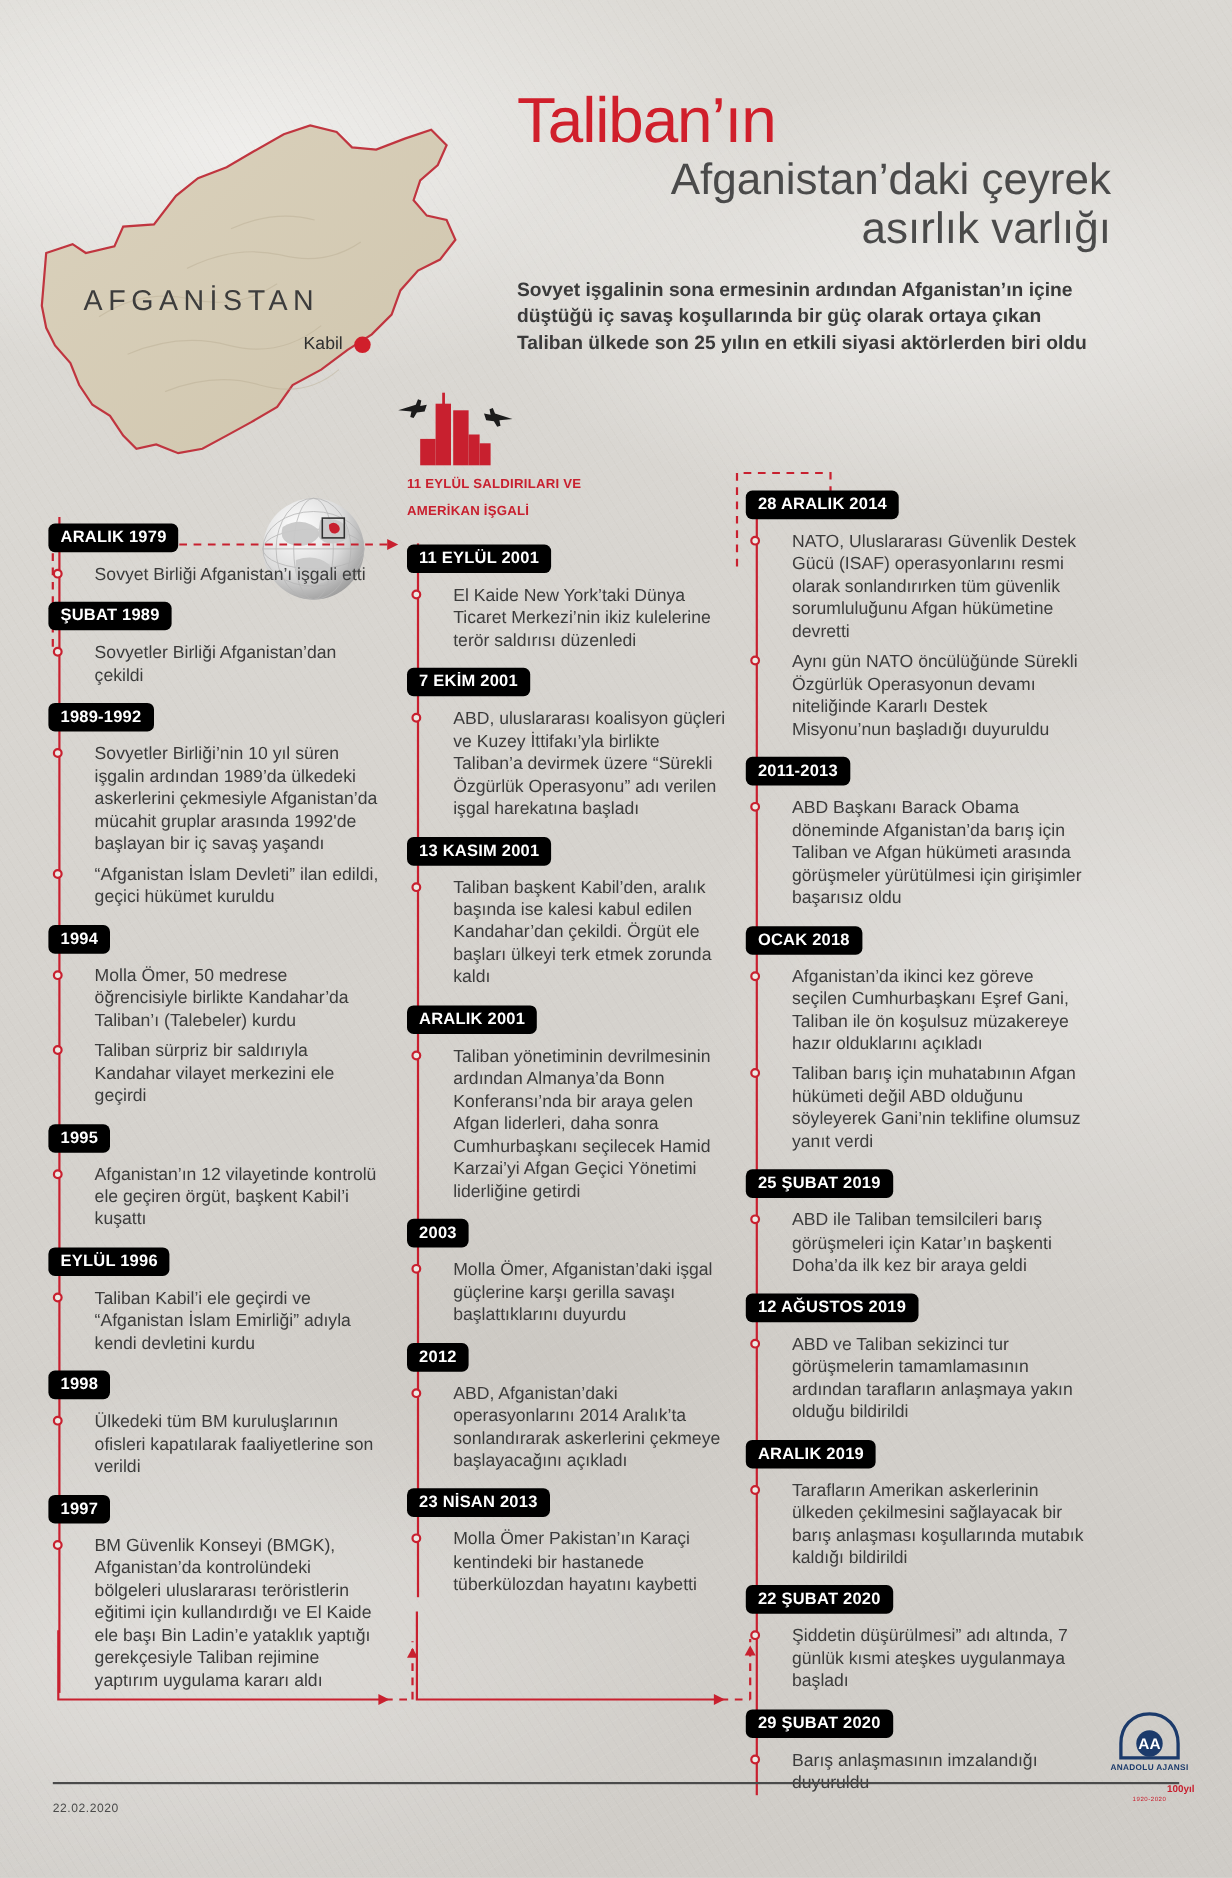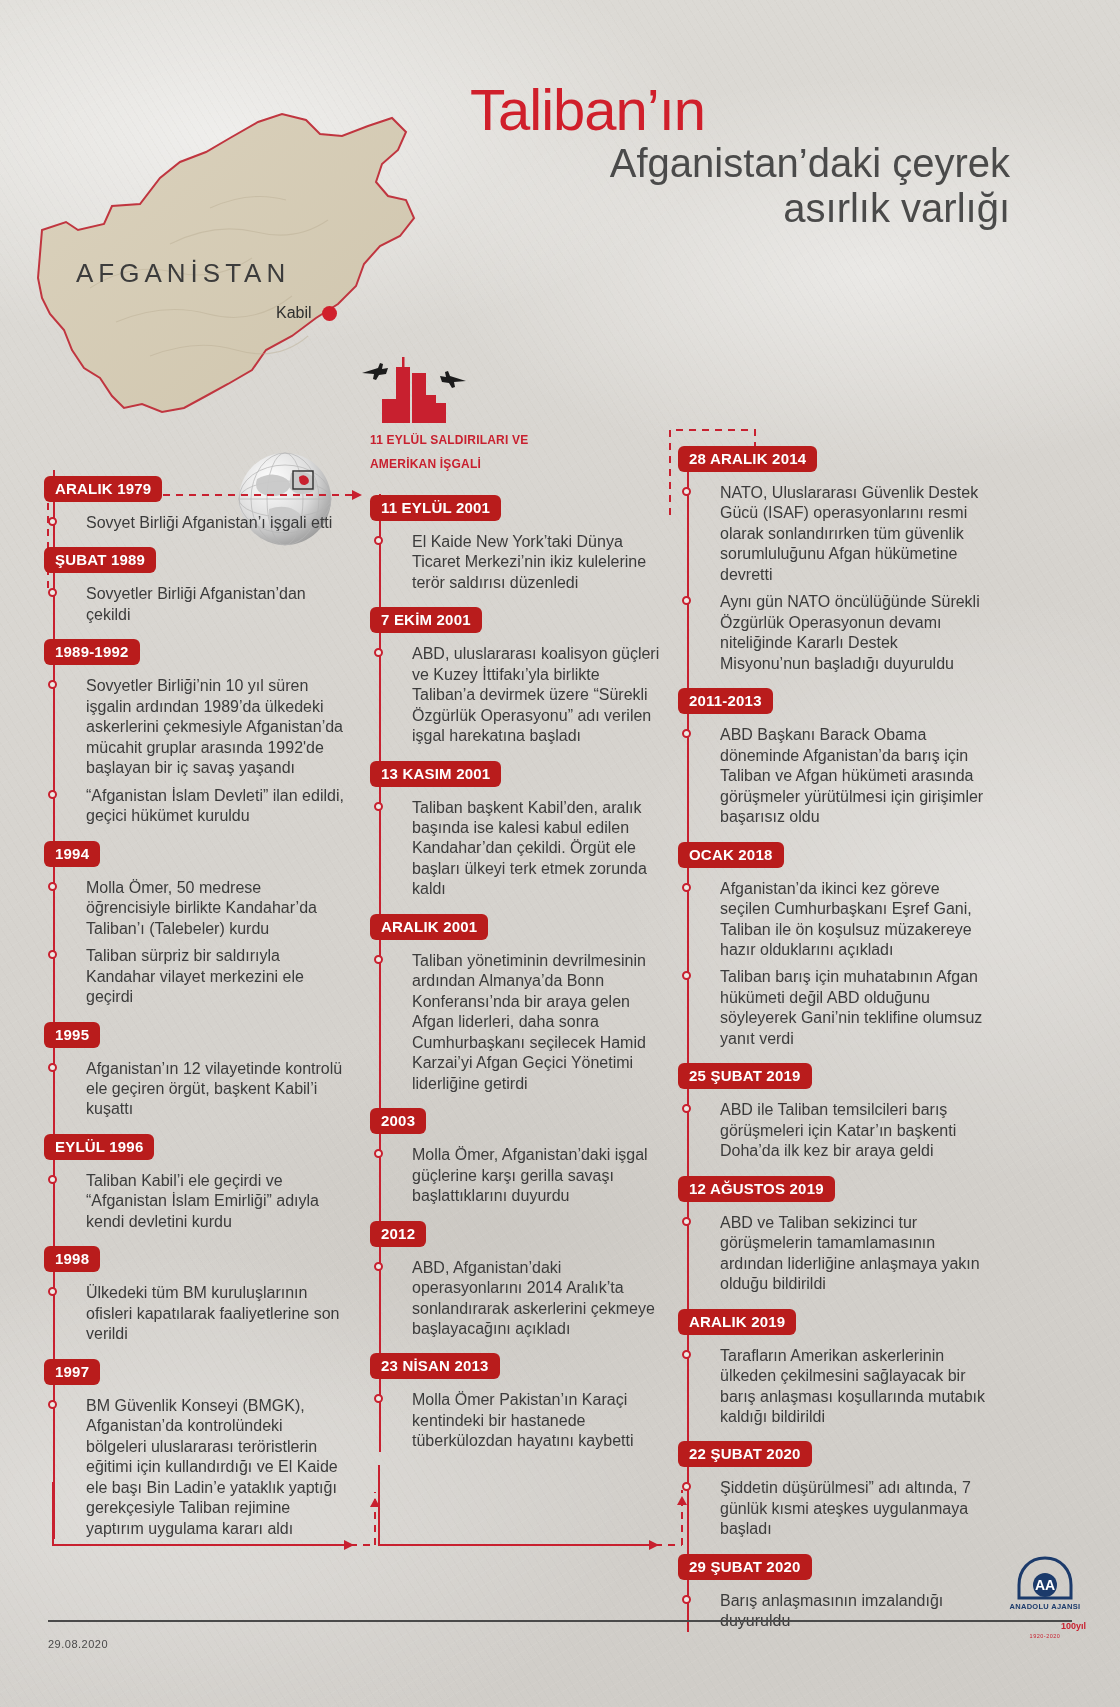--- a/index.html
+++ b/index.html
@@ -71,21 +71,21 @@
 
   .col-inner{position:relative;padding-left:26px;}
   .spine{
     position:absolute;left:9px;top:8px;bottom:0;width:2px;background:#c8202f;
   }
   .section-head{
     font-size:12px;font-weight:bold;color:#c8202f;line-height:1.45;
     margin:0 0 7px -26px;letter-spacing:.2px;text-transform:uppercase;
   }
   .date-chip{
-    display:inline-block;background:#b91c1c;color:#fff;font-weight:bold;
+    display:inline-block;background:#000000;color:#fff;font-weight:bold;
     font-size:15px;padding:4px 11px 5px 11px;border-radius:6px;
     margin:14px 0 4px -26px;letter-spacing:.2px;position:relative;z-index:2;
   }
   .col-inner > .date-chip:first-of-type{margin-top:0;}
   .bullet{
     position:relative;margin:7px 0 0 0;padding-left:16px;
     font-size:16px;color:#3b3b3b;line-height:1.28;
   }
   .bullet:before{
     content:"";position:absolute;left:-22px;top:4px;
@@ -168,20 +168,21 @@
       </g>
       <rect x="58" y="22" width="20" height="18" fill="none" stroke="#2e2e2e" stroke-width="1.4"></rect>
       <path d="M64 28 q5 -4 9 1 q3 5 -3 7 q-6 1 -6 -8z" fill="#c8202f"></path>
     </svg>
   </div>
 
   <div class="header">
     <div class="title-main">Taliban’ın</div>
     <div class="title-sub">Afganistan’daki çeyrek</div>
     <div class="title-sub">asırlık varlığı</div>
+    <div class="intro">Sovyet işgalinin sona ermesinin ardından Afganistan’ın içine düştüğü iç savaş koşullarında bir güç olarak ortaya çıkan Taliban ülkede son 25 yılın en  etkili siyasi aktörlerden biri oldu</div>
   </div>
 
   <svg class="towers" viewBox="0 0 110 70">
     <rect x="42" y="2" width="2.5" height="12" fill="#c8202f"></rect>
     <rect x="36" y="12" width="14" height="56" fill="#c8202f"></rect>
     <rect x="52" y="18" width="14" height="50" fill="#c8202f"></rect>
     <rect x="22" y="44" width="14" height="24" fill="#c8202f"></rect>
     <rect x="66" y="40" width="10" height="28" fill="#c8202f"></rect>
     <rect x="76" y="48" width="10" height="20" fill="#c8202f"></rect>
     <g fill="#1c1c1c">
@@ -265,21 +266,21 @@
       <div class="bullet">ABD Başkanı Barack Obama döneminde Afganistan’da barış için Taliban ve Afgan hükümeti arasında görüşmeler yürütülmesi için girişimler başarısız oldu</div>
 
       <div class="date-chip">OCAK 2018</div>
       <div class="bullet">Afganistan’da ikinci kez göreve seçilen Cumhurbaşkanı Eşref Gani, Taliban ile ön koşulsuz müzakereye hazır olduklarını açıkladı</div>
       <div class="bullet">Taliban barış için muhatabının Afgan hükümeti değil ABD olduğunu söyleyerek Gani’nin teklifine olumsuz yanıt verdi</div>
 
       <div class="date-chip">25 ŞUBAT 2019</div>
       <div class="bullet">ABD ile Taliban temsilcileri barış görüşmeleri için Katar’ın başkenti Doha’da ilk kez bir araya geldi</div>
 
       <div class="date-chip">12 AĞUSTOS 2019</div>
-      <div class="bullet">ABD ve Taliban sekizinci tur görüşmelerin tamamlamasının ardından liderliğine anlaşmaya yakın olduğu bildirildi</div>
+      <div class="bullet">ABD ve Taliban sekizinci tur görüşmelerin tamamlamasının ardından tarafların anlaşmaya yakın olduğu bildirildi</div>
 
       <div class="date-chip">ARALIK 2019</div>
       <div class="bullet">Tarafların Amerikan askerlerinin ülkeden çekilmesini sağlayacak bir barış anlaşması koşullarında mutabık kaldığı bildirildi</div>
 
       <div class="date-chip">22 ŞUBAT 2020</div>
       <div class="bullet">Şiddetin düşürülmesi” adı altında, 7 günlük kısmi ateşkes uygulanmaya başladı</div>
 
       <div class="date-chip">29 ŞUBAT 2020</div>
       <div class="bullet">Barış anlaşmasının imzalandığı duyuruldu</div>
     </div>
@@ -308,21 +309,21 @@
       <path d="M649 1540 l10 5 l-10 5 z" fill="#c8202f" stroke="none"></path>
     </g>
 
     <g stroke="#c8202f" stroke-width="2" fill="none" stroke-dasharray="7 6">
       <path d="M670 515 L670 430 L755 430 L755 462"></path>
     </g>
     <path d="M750 460 l5 10 l5 -10 z" fill="#c8202f"></path>
   </svg>
 
   <div class="footer-rule"></div>
-  <div class="footer-date">29.08.2020</div>
+  <div class="footer-date">22.02.2020</div>
 
   <div class="logo">
     <svg width="58" height="46" viewBox="0 0 58 46" style="display:block;margin:0 auto;">
       <path d="M29 3 C13 3 3 15 3 30 L3 43 L55 43 L55 30 C55 15 45 3 29 3 Z" fill="none" stroke="#1b3a6b" stroke-width="3"></path>
       <circle cx="29" cy="30" r="12" fill="#1b3a6b"></circle>
       <text x="29" y="35" font-family="Liberation Sans, sans-serif" font-size="14" font-weight="bold" fill="#ffffff" text-anchor="middle">AA</text>
     </svg>
     <div class="logo-name">ANADOLU AJANSI</div>
     <div class="logo-100">
       <span>100</span><span>yıl</span>

